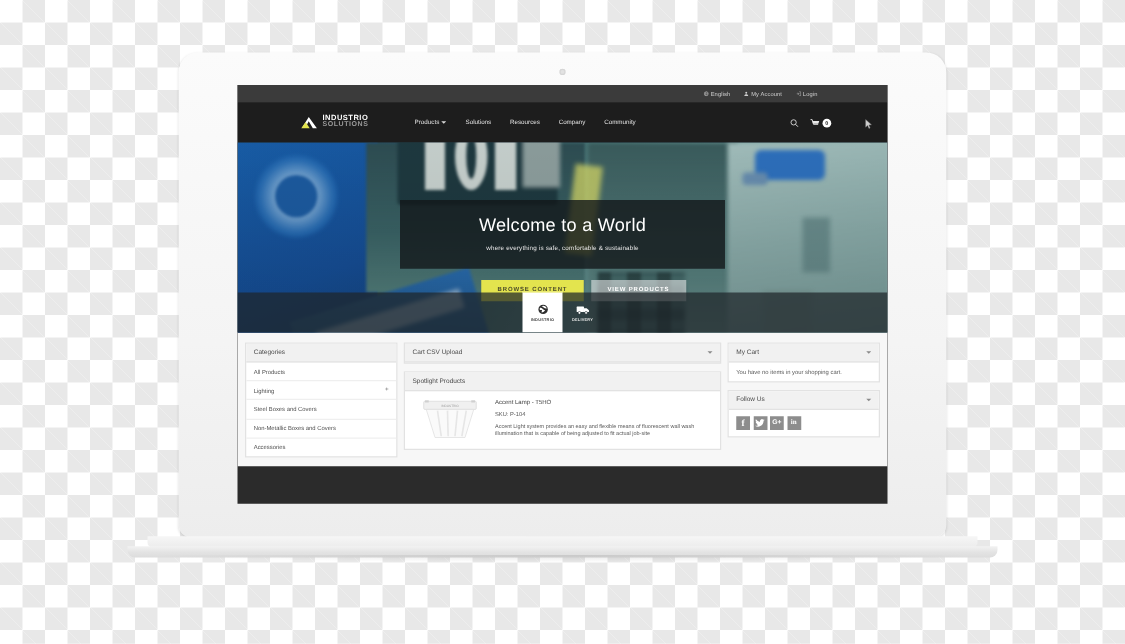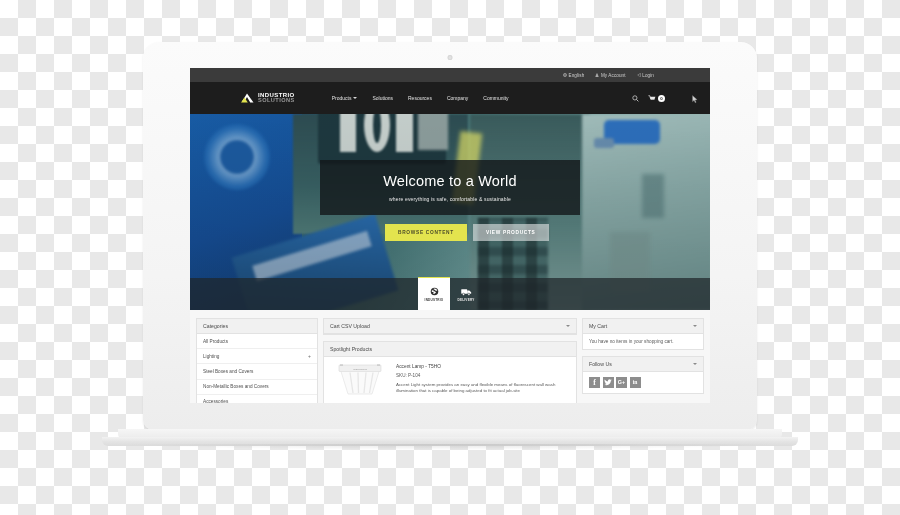--- a/index.html
+++ b/index.html
@@ -85,21 +85,21 @@
   .navright{display:flex;align-items:center;gap:9px;margin-left:auto;margin-right:33px;}
   .cart-wrap{display:flex;align-items:center;gap:2px;}
   .badge{
     width:7px;height:7px;border-radius:50%;background:#ffffff;color:#1d1d1d;
     font-size:4.4px;font-weight:bold;display:flex;align-items:center;justify-content:center;
   }
   .cursor{position:absolute;right:12px;top:13px;}
 
   
   .hero{
-    position:relative;height:196px;overflow:hidden;background:#1e3540;
+    position:relative;height:152px;overflow:hidden;background:#1e3540;
   }
   .hero-photo{position:absolute;inset:0;filter:blur(0.4px);}
   .hb{position:absolute;}
 
   .hero-overlay-box{
     position:absolute;left:130px;top:46px;width:260px;height:55px;
     background:rgba(18,22,24,.78);
     display:flex;flex-direction:column;align-items:center;justify-content:center;gap:7px;
   }
   .hero-title{color:#ffffff;font-size:14.5px;font-weight:normal;letter-spacing:.2px;}

